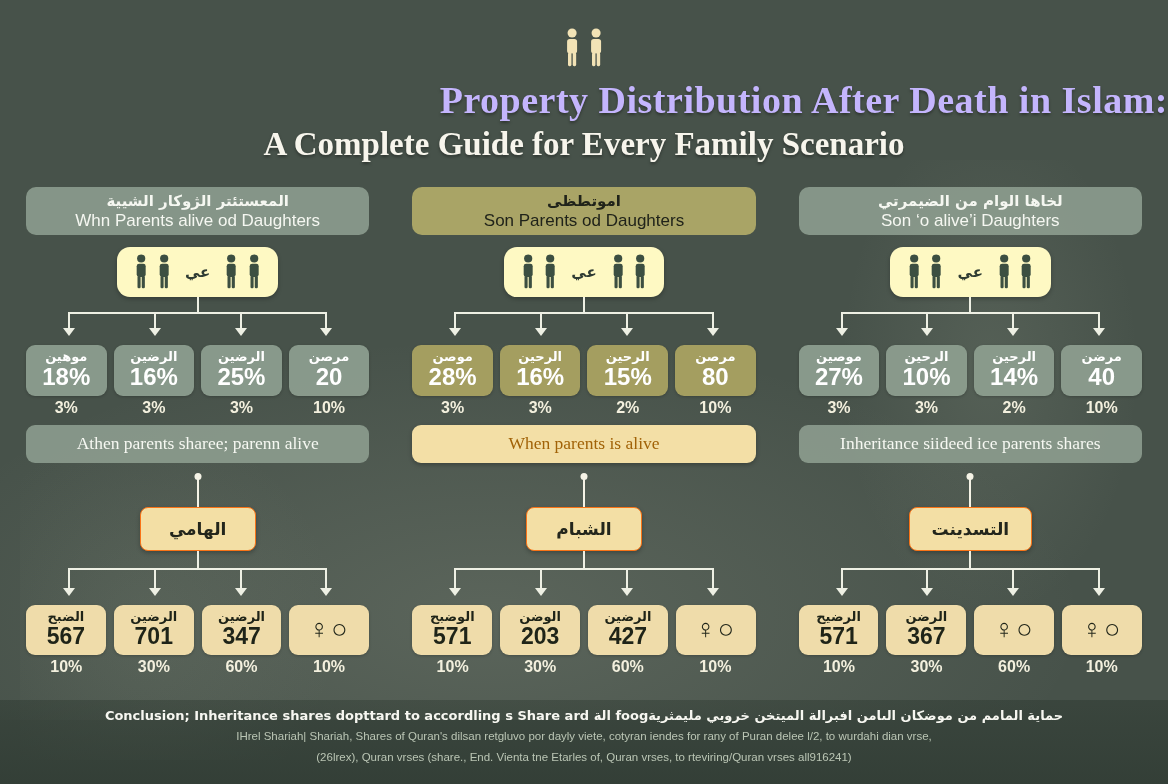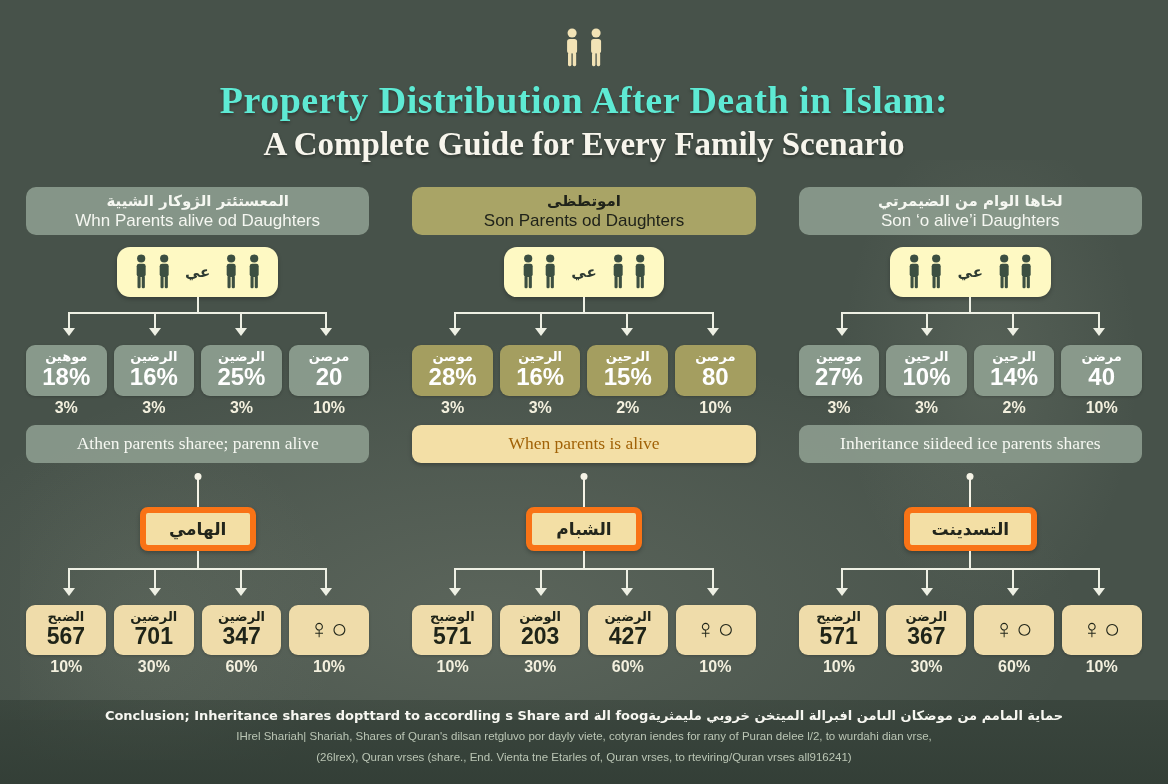--- a/index.html
+++ b/index.html
@@ -15,23 +15,23 @@
            background:radial-gradient(ellipse at 42% 75%, rgba(196,200,180,0.16), rgba(196,200,180,0) 62%); }
   .haze2 { left:840px; top:160px; width:300px; height:460px;
            background:radial-gradient(ellipse at 50% 45%, rgba(170,180,160,0.14), rgba(170,180,160,0) 70%); }
   .haze3 { left:20px; top:420px; width:320px; height:340px;
            background:radial-gradient(ellipse at 40% 60%, rgba(150,160,140,0.12), rgba(150,160,140,0) 70%); }
 
   .top-icon { display:flex; justify-content:center; gap:5px; padding-top:28px; }
   .top-icon svg { height:40px; width:auto; }
 
   .title1 {
-    margin-top:10px; text-align:center;
+    margin-top:10px; text-align:right;
     font-family:"Liberation Serif", serif; font-weight:bold;
-    font-size:38px; color:#5eead4; letter-spacing:0.5px;
+    font-size:38px; color:#c4b5fd; letter-spacing:0.5px;
     text-shadow:0 2px 3px rgba(0,0,0,0.35);
   }
   .title2 {
     margin-top:4px; text-align:center;
     font-family:"Liberation Serif", serif; font-weight:bold;
     font-size:33px; color:#f7f5ec;
     text-shadow:0 2px 3px rgba(0,0,0,0.35);
   }
 
   .columns { display:flex; gap:43px; padding:0 26px; margin-top:24px; position:relative; }
@@ -92,21 +92,21 @@
   .olive .note-bar { background:#f3dfa6; color:#a16207; box-shadow:0 2px 4px rgba(0,0,0,0.25); }
 
   .dot-link { position:relative; height:44px; }
   .dot-link .dot { position:absolute; left:50%; top:10px; width:7px; height:7px;
                    border-radius:50%; background:#f5f3e6; transform:translateX(-50%); }
   .dot-link .vline { position:absolute; left:50%; top:14px; bottom:0; width:2px;
                      background:#f5f3e6; transform:translateX(-50%); }
 
   .group-wrap { display:flex; justify-content:center; }
   .group-box {
-    background:#f3dfa5; border:6px solid #f97316; border-radius:8px;
+    background:#f3dfa5; border:1px solid #f97316; border-radius:8px;
     min-width:116px; height:44px; display:flex; align-items:center; justify-content:center;
     font-size:17px; font-weight:bold; color:#23261c; padding:0 22px;
     font-family:"DejaVu Sans", sans-serif; box-shadow:0 2px 4px rgba(0,0,0,0.25);
   }
 
   .heirs-row { display:flex; gap:8px; margin-top:8px; }
   .heir-box {
     flex:1; background:#efdcaa; border-radius:9px; color:#1f2418;
     min-height:50px; display:flex; flex-direction:column; justify-content:center;
     text-align:center; padding:3px 2px 5px; box-shadow:0 1px 3px rgba(0,0,0,0.2);

